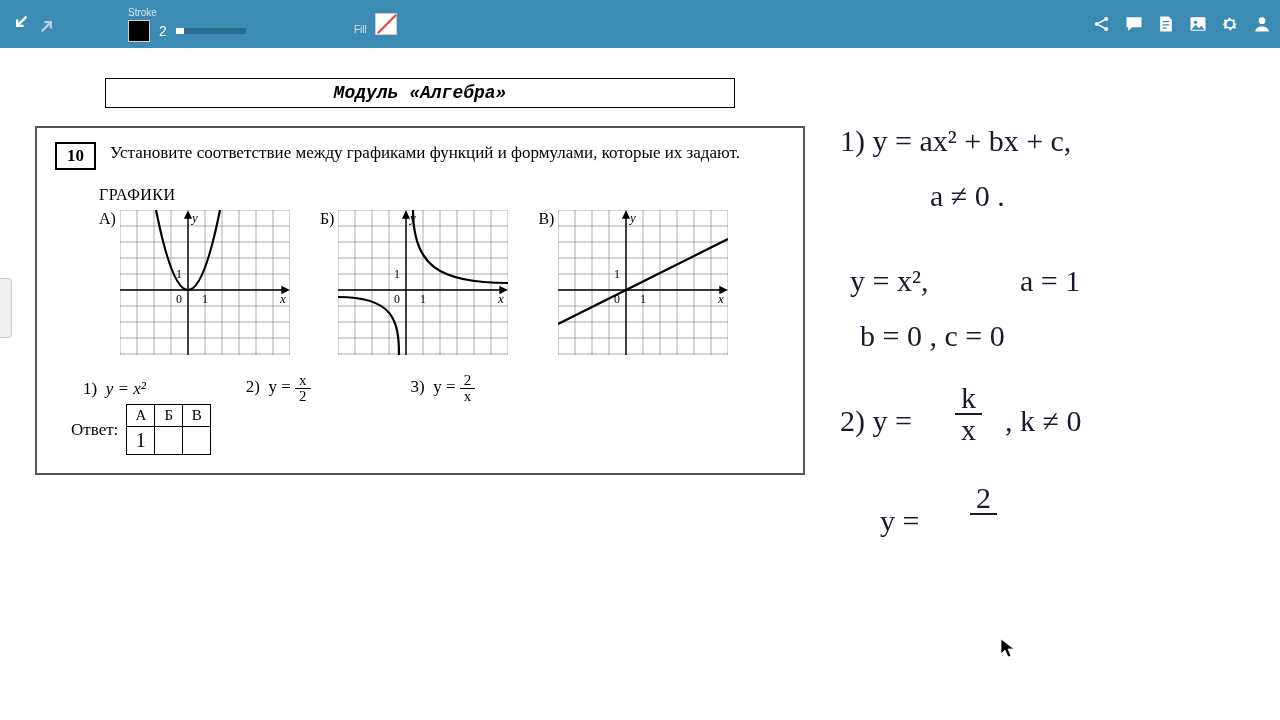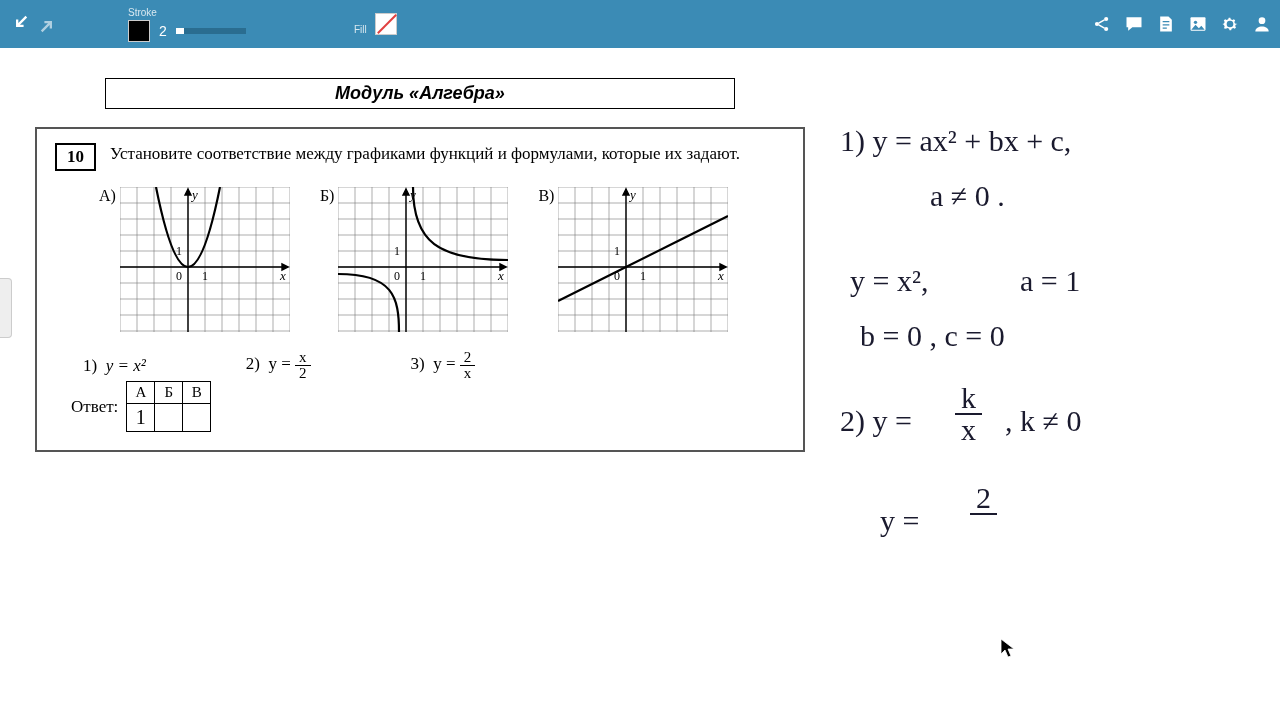--- a/index.html
+++ b/index.html
@@ -17,21 +17,21 @@
   .swatch-none { background: #fff; position: relative; }
   .swatch-none::after { content: ""; position: absolute; left: -2px; top: 9px; width: 26px; height: 2px; background: #e04040; transform: rotate(-45deg); }
   .stroke-num { color: #fff; font-size: 14px; width: 14px; text-align: center; }
   .slider { width: 70px; height: 6px; background: #2a6d90; position: relative; display: flex; align-items: center; }
   .slider-fill { height: 6px; background: #fff; width: 8px; }
   .fill-group { display: flex; margin-left: 100px; gap: 8px; align-items: flex-end; }
   .canvas-area { width: 1280px; height: 672px; background: #fff; position: relative; }
   .tab-handle { position: absolute; left: 0; top: 230px; width: 12px; height: 60px; background: #eee; border: 1px solid #ccc; border-left: none; border-radius: 0 4px 4px 0; }
 
   .doc { position: absolute; left: 35px; top: 30px; width: 770px; }
-  .module-title-box { border: 1px solid #000; width: 630px; margin: 0 auto 18px auto; padding: 4px 0; text-align: center; font-family: Liberation Sans, sans-serif; font-style: italic; font-weight: bold; font-size: 18px; }
+  .module-title-box { border: 1px solid #000; width: 630px; margin: 0 auto 18px auto; padding: 4px 0; text-align: center; font-family: Liberation Mono, monospace; font-style: italic; font-weight: bold; font-size: 18px; }
   .problem-box { border: 2px solid #555; padding: 14px 18px 18px 18px; font-family: "Times New Roman", serif; }
   .problem-head { display: flex; gap: 14px; align-items: flex-start; margin-bottom: 16px; }
   .qnum { border: 2px solid #000; padding: 2px 10px; font-weight: bold; font-size: 17px; }
   .qtext { font-size: 17px; line-height: 1.35; }
   .section-label { font-size: 16px; letter-spacing: 0.5px; margin: 10px 0 6px 44px; }
   .graphs-row { display: flex; gap: 30px; margin-left: 44px; margin-bottom: 18px; }
   .graph-block { display: flex; gap: 4px; }
   .graph-letter { font-size: 16px; }
   .grid-wrap { position: relative; width: 170px; height: 145px; }
   .grid-svg { width: 100%; height: 100%; }
@@ -112,20 +112,21 @@
 
   <div class="doc">
     <div class="module-title-box">Модуль «Алгебра»</div>
 
     <div class="problem-box">
       <div class="problem-head">
         <div class="qnum">10</div>
         <div class="qtext">Установите соответствие между графиками функций и формулами, которые их задают.</div>
       </div>
 
+      <div class="section-label">ГРАФИКИ</div>
 
       <div class="graphs-row">
 
         <div class="graph-block">
           <span class="graph-letter">А)</span>
           <div class="grid-wrap">
             <svg class="grid-svg" viewBox="0 0 170 145">
               <g stroke="#777" stroke-width="0.6">
                 <line x1="0" y1="0" x2="170" y2="0"></line>
                   <line x1="0" y1="16" x2="170" y2="16"></line>

